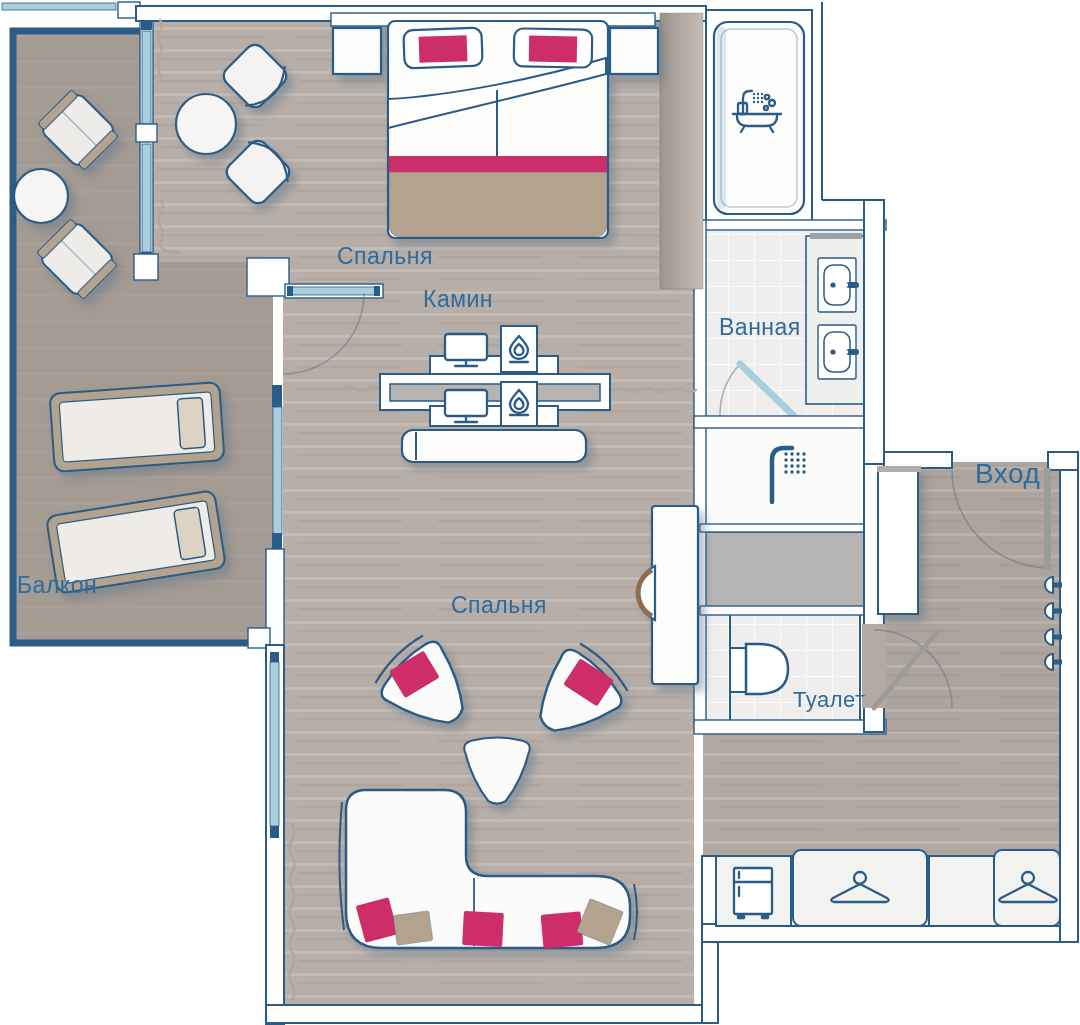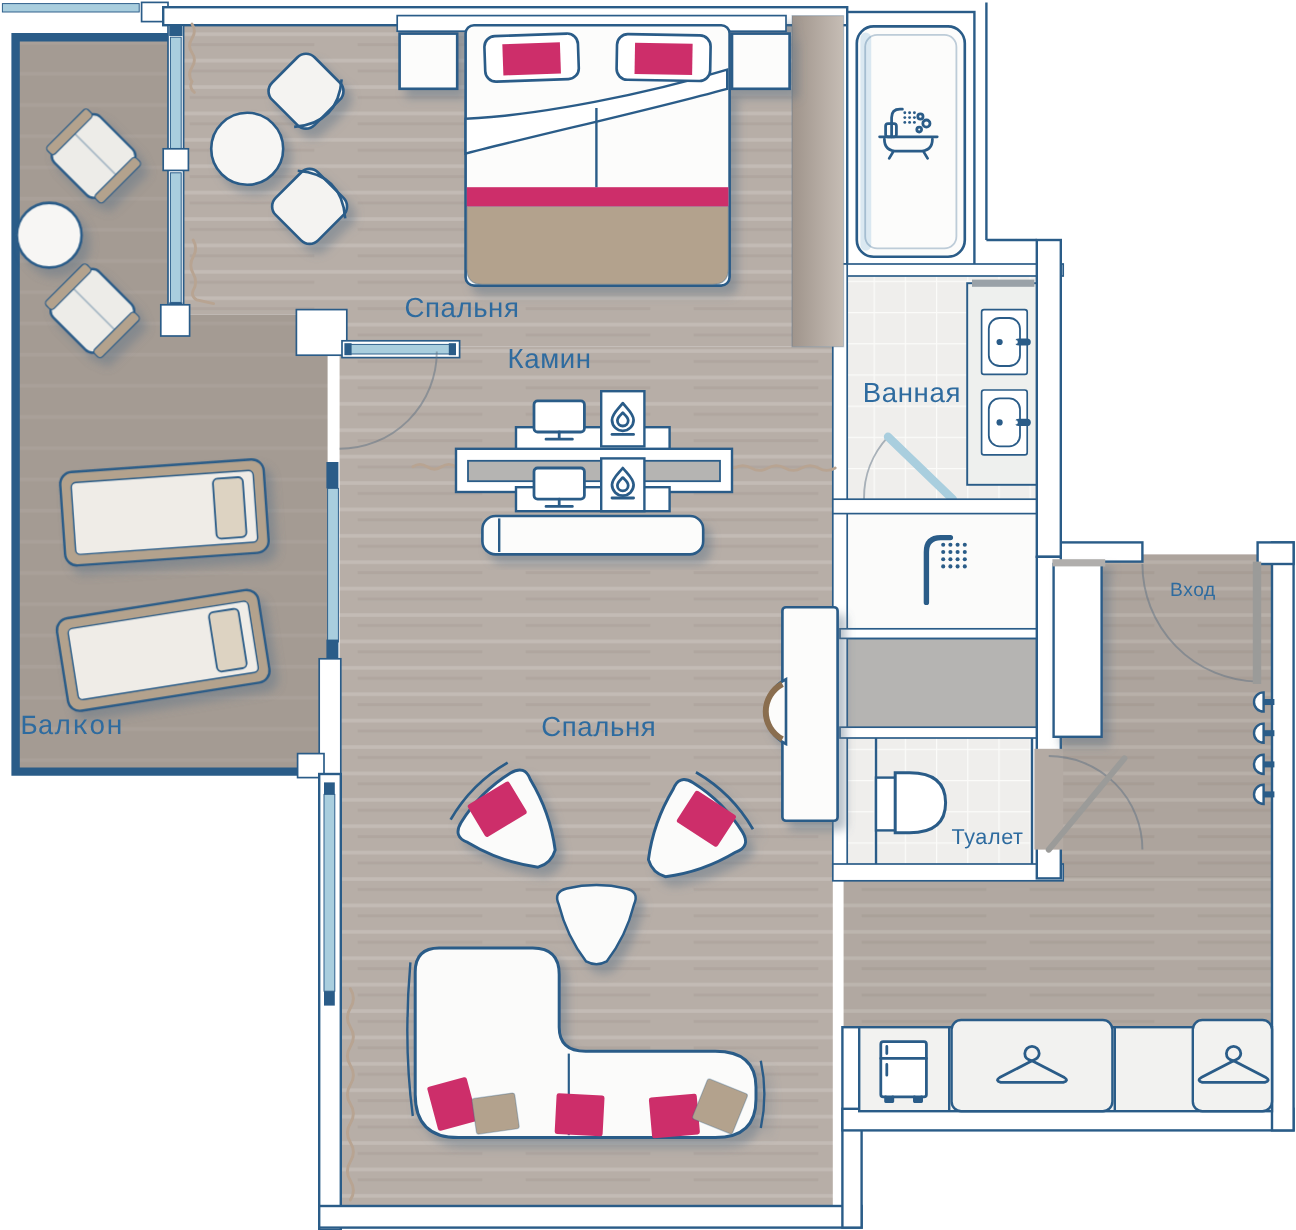--- a/index.html
+++ b/index.html
@@ -8,24 +8,24 @@
     --accent:#cd2f6a; --tan:#b3a28d; --gray:#b5b4b2; --watermark:#8294a8;
   }
   html,body{margin:0;padding:0;background:#fff;}
   #stage{position:relative;width:1080px;height:1025px;background:#fff;overflow:hidden;
          font-family:"Liberation Sans",sans-serif;}
   #plan{position:absolute;left:0;top:0;}
   .lbl{position:absolute;color:var(--label);font-size:23px;letter-spacing:.5px;white-space:nowrap;}
   .lbl-bedroom{left:337px;top:243px;}
   .lbl-fireplace{left:423px;top:286px;}
   .lbl-bathroom{left:719px;top:314px;}
-  .lbl-entrance{left:975px;top:484px;font-size:16px;}
+  .lbl-entrance{left:975px;top:458px;font-size:28px;}
   .lbl-living{left:451px;top:592px;}
-  .lbl-toilet{left:793px;top:687px;font-size:18px;}
-  .lbl-balcony{left:17px;top:593px;font-family:Liberation Mono, monospace;}
+  .lbl-toilet{left:793px;top:687px;font-size:22px;}
+  .lbl-balcony{left:17px;top:572px;}
   #watermark{position:absolute;left:1078px;top:1006px;transform:rotate(-90deg);
     transform-origin:0 0;white-space:nowrap;color:var(--watermark);opacity:.75;}
   #watermark .brand{font-size:20px;font-weight:bold;letter-spacing:.5px;}
   
   .w{fill:#fff;stroke:var(--outline);stroke-width:2;}
   .w1{fill:#fff;stroke:var(--outline);stroke-width:1.4;}
   .fur{fill:#fcfcfb;stroke:var(--outline);stroke-width:2.2;}
   .win{fill:var(--window);stroke:var(--outline);stroke-width:.8;}
   .cap{fill:var(--outline);}
   .ico{stroke:var(--outline);fill:none;stroke-width:2.3;stroke-linecap:round;stroke-linejoin:round;}

